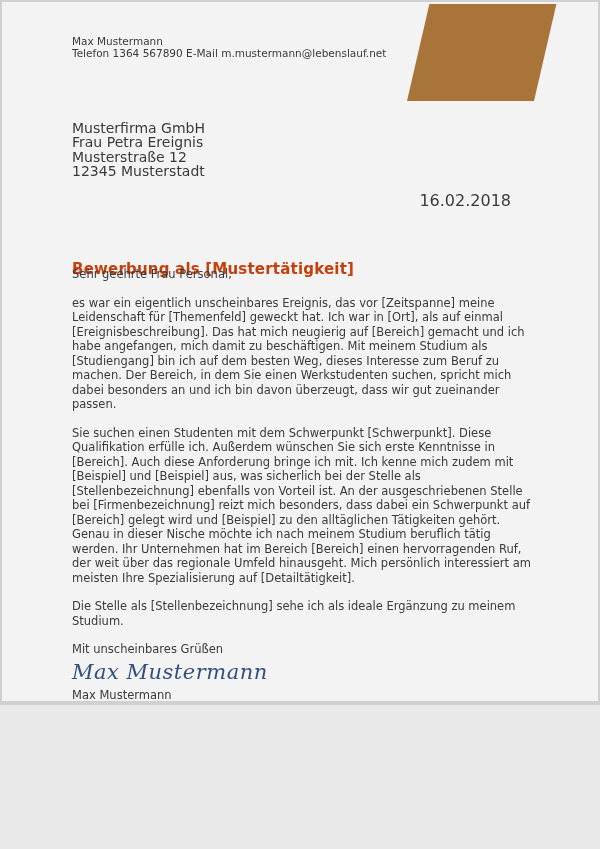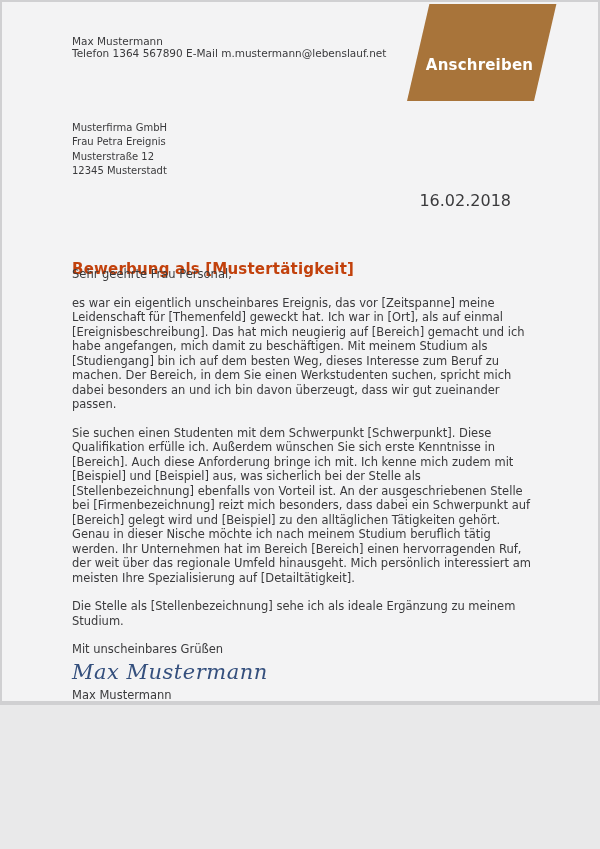--- a/index.html
+++ b/index.html
@@ -39,21 +39,21 @@
     color: #ffffff;
     font-size: 15px;
     font-weight: 600;
     letter-spacing: 0.2px;
   }
 
   
   .recipient {
     position: absolute;
     left: 70px; top: 119px;
-    font-size: 10px;
+    font-size: 14px;
     line-height: 14.4px;
     white-space: nowrap;
   }
 
   .date {
     position: absolute;
     right: 87px; top: 189px;
     font-size: 16px;
   }
 
@@ -100,21 +100,20 @@
 
 <div class="page">
 
   <div class="sender">
     <div>Max Mustermann</div>
     <div>Telefon 1364 567890 E-Mail m.mustermann@lebenslauf.net</div>
   </div>
 
   <div class="banner">
     <div class="banner-bg"></div>
-    <div class="banner-label">Anschreiben</div>
   </div>
 
   <div class="recipient">
     <div>Musterfirma GmbH</div>
     <div>Frau Petra Ereignis</div>
     <div>Musterstraße 12</div>
     <div>12345 Musterstadt</div>
   </div>
 
   <div class="date">16.02.2018</div>

